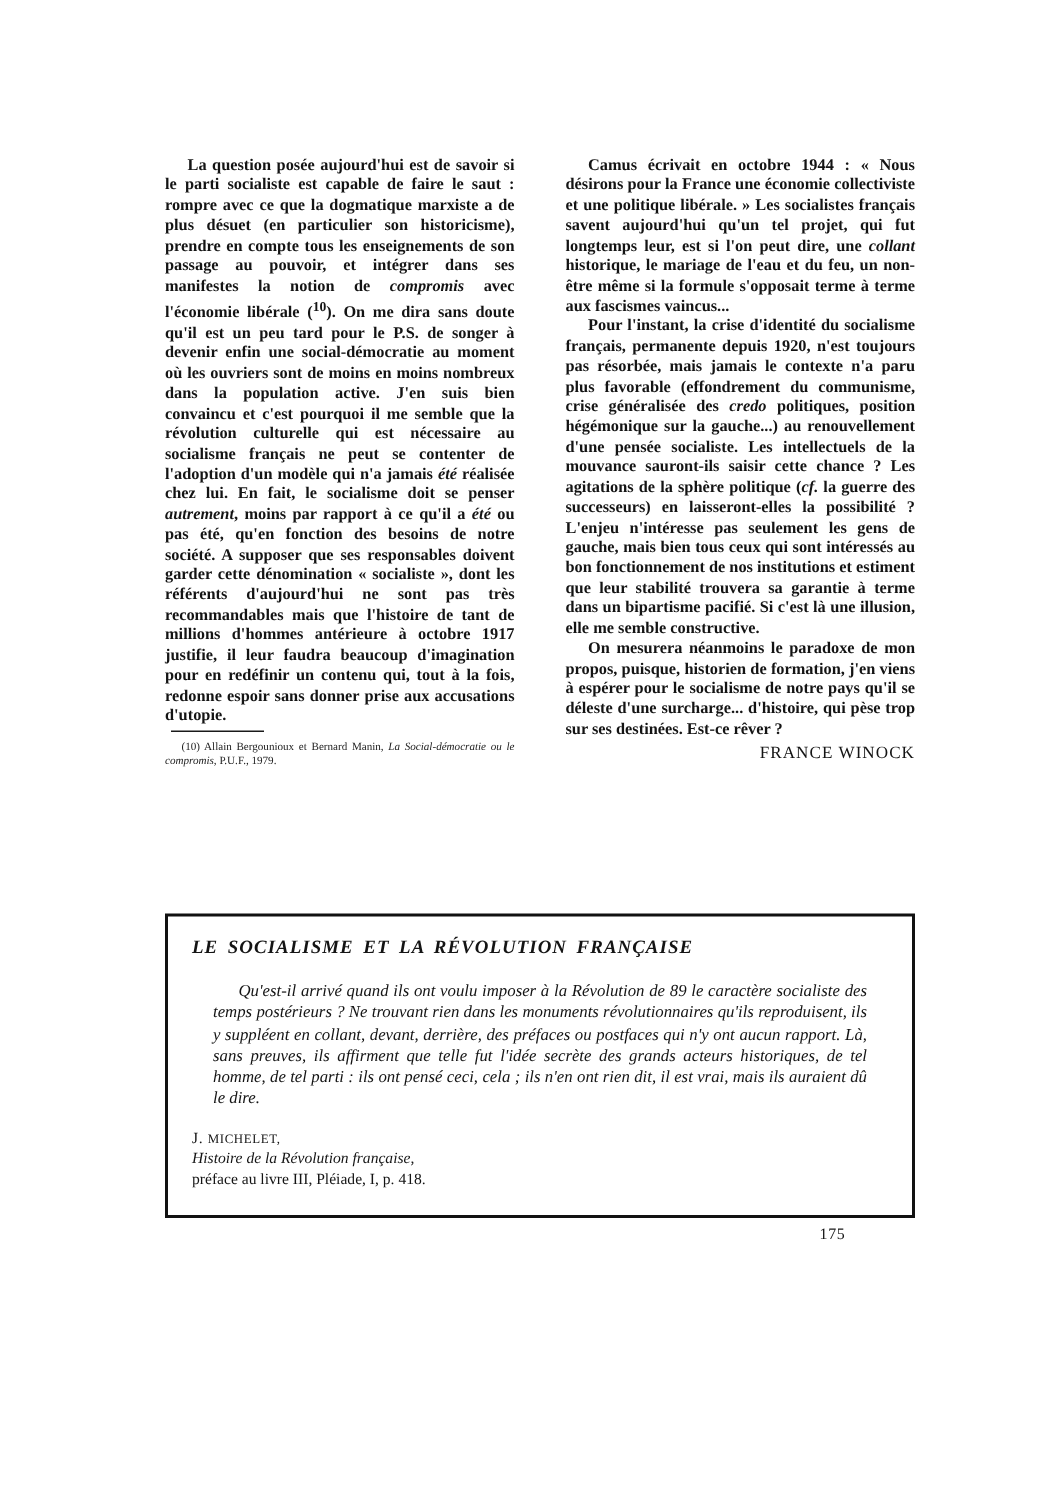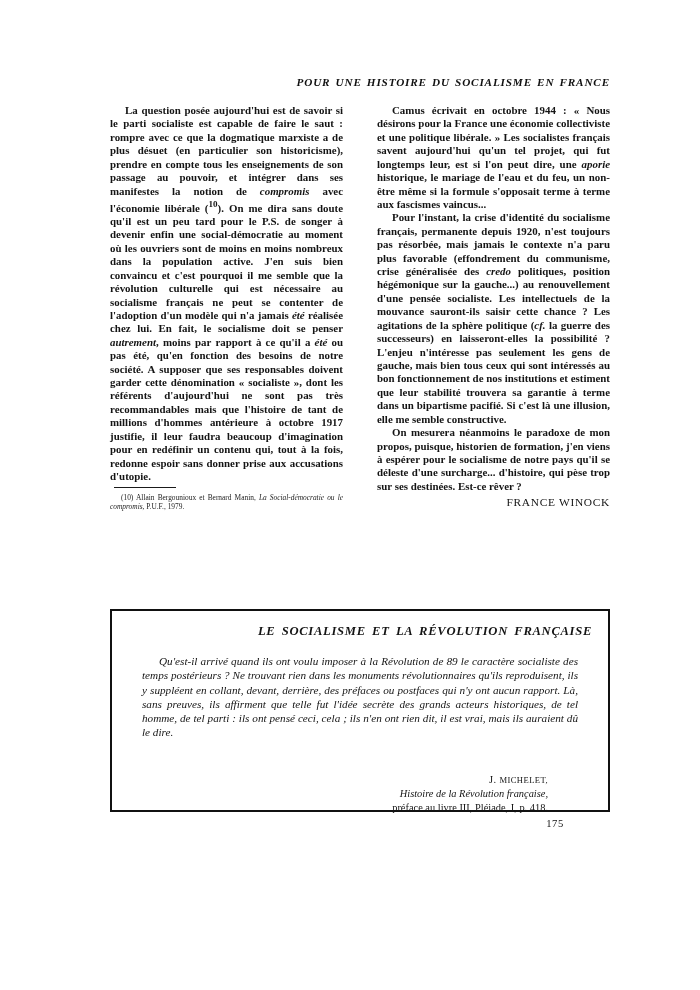--- a/index.html
+++ b/index.html
@@ -112,40 +112,39 @@
     box-sizing: border-box;
     background: #fff;
   }
   .quote-inner {
     position: absolute;
     left: 16px;
     right: 16px;
     top: 13px;
   }
   .quote-title {
-    text-align: right;
+    text-align: left;
     font-style: italic;
     font-weight: bold;
     font-size: 12.6px;
     letter-spacing: 0.7px;
     word-spacing: 2.5px;
     margin-bottom: 15px;
   }
   .quote-body {
     margin: 0 14px 0 14px;
     font-style: italic;
     font-size: 11.2px;
     line-height: 14.3px;
     text-align: justify;
     text-indent: 17px;
   }
   .quote-attrib {
-    margin-top: 33px;
+    margin-top: 13px;
     padding-right: 44px;
-    text-align: right;
     font-size: 10.4px;
     line-height: 13.4px;
   }
   .attrib-author {
     letter-spacing: 0.4px;
   }
   .attrib-author .sc {
     font-size: 8.6px;
     letter-spacing: 0.4px;
   }
@@ -163,30 +162,29 @@
     text-align: center;
     font-size: 10.6px;
     letter-spacing: 0.5px;
   }
 </style>
 </head>
 <body>
 
 <div class="page">
 
-  <div class="running-head">POUR UNE HISTOIRE DU SOCIALISME EN FRANCE</div>
 
   <div class="columns">
 
     <div class="col col-left">
       <p>La question posée aujourd'hui est de savoir si le parti socialiste est capable de faire le saut : rompre avec ce que la dogmatique marxiste a de plus désuet (en particulier son historicisme), prendre en compte tous les enseignements de son passage au pouvoir, et intégrer dans ses manifestes la notion de <i>compromis</i> avec l'économie libérale (<sup>10</sup>). On me dira sans doute qu'il est un peu tard pour le P.S. de songer à devenir enfin une social-démocratie au moment où les ouvriers sont de moins en moins nombreux dans la population active. J'en suis bien convaincu et c'est pourquoi il me semble que la révolution culturelle qui est nécessaire au socialisme français ne peut se contenter de l'adoption d'un modèle qui n'a jamais <i>été</i> réalisée chez lui. En fait, le socialisme doit se penser <i>autrement</i>, moins par rapport à ce qu'il a <i>été</i> ou pas été, qu'en fonction des besoins de notre société. A supposer que ses responsables doivent garder cette dénomination « socialiste », dont les référents d'aujourd'hui ne sont pas très recommandables mais que l'histoire de tant de millions d'hommes antérieure à octobre 1917 justifie, il leur faudra beaucoup d'imagination pour en redéfinir un contenu qui, tout à la fois, redonne espoir sans donner prise aux accusations d'utopie.</p>
     </div>
 
     <div class="col col-right">
-      <p>Camus écrivait en octobre 1944 : « Nous désirons pour la France une économie collectiviste et une politique libérale. » Les socialistes français savent aujourd'hui qu'un tel projet, qui fut longtemps leur, est si l'on peut dire, une <i>aporie</i> historique, le mariage de l'eau et du feu, un non-être même si la formule s'opposait terme à terme aux fascismes vaincus...</p>
+      <p>Camus écrivait en octobre 1944 : « Nous désirons pour la France une économie collectiviste et une politique libérale. » Les socialistes français savent aujourd'hui qu'un tel projet, qui fut longtemps leur, est si l'on peut dire, une <i>collant</i> historique, le mariage de l'eau et du feu, un non-être même si la formule s'opposait terme à terme aux fascismes vaincus...</p>
       <p>Pour l'instant, la crise d'identité du socialisme français, permanente depuis 1920, n'est toujours pas résorbée, mais jamais le contexte n'a paru plus favorable (effondrement du communisme, crise généralisée des <i>credo</i> politiques, position hégémonique sur la gauche...) au renouvellement d'une pensée socialiste. Les intellectuels de la mouvance sauront-ils saisir cette chance ? Les agitations de la sphère politique (<i>cf.</i> la guerre des successeurs) en laisseront-elles la possibilité ? L'enjeu n'intéresse pas seulement les gens de gauche, mais bien tous ceux qui sont intéressés au bon fonctionnement de nos institutions et estiment que leur stabilité trouvera sa garantie à terme dans un bipartisme pacifié. Si c'est là une illusion, elle me semble constructive.</p>
       <p>On mesurera néanmoins le paradoxe de mon propos, puisque, historien de formation, j'en viens à espérer pour le socialisme de notre pays qu'il se déleste d'une surcharge... d'histoire, qui pèse trop sur ses destinées. Est-ce rêver ?</p>
     </div>
 
   </div>
 
   <div class="footnote">
     <div class="footnote-rule"></div>
     <p>(10) Allain Bergounioux et Bernard Manin, <i>La Social-démocratie ou le compromis</i>, P.U.F., 1979.</p>
   </div>

